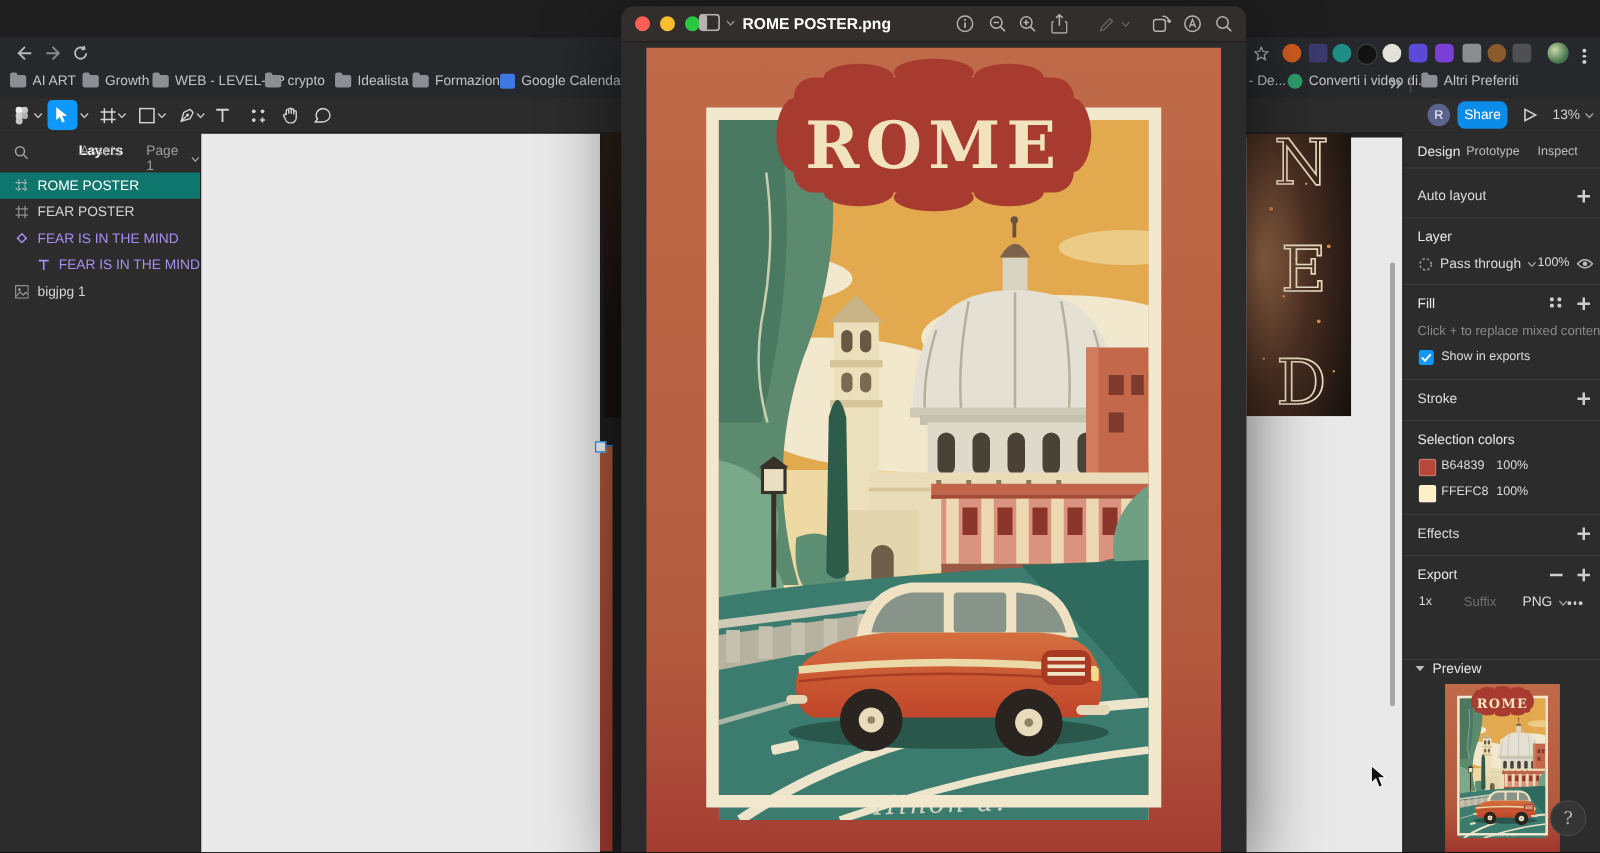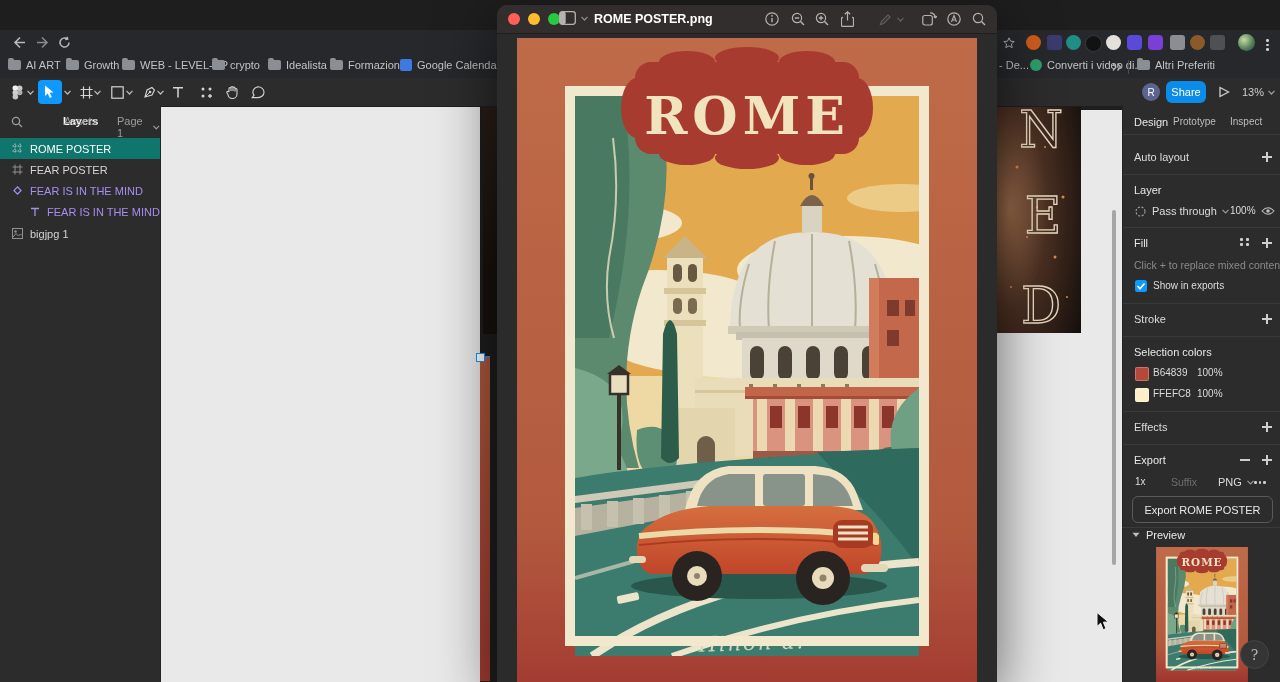--- a/index.html
+++ b/index.html
@@ -583,23 +583,20 @@
       <svg width="7" height="5" viewBox="0 0 7 5">
           <path d="M0.5,0.8 L3.5,4 L6.5,0.8" stroke="#9d9d9d" stroke-width="1.1" fill="none"></path>
         </svg>
     </div>
     <span class="dots3" style="left:131px;top:375px;">
         <i></i>
         <i></i>
         <i></i>
       </span>
   </div>
-  <div class="export-btn">
-      <span>Export ROME POSTER</span>
-    </div>
   <div class="abs" style="left:1122px;top:527px;width:158px;height:1px;background:#3a3a3a;"></div>
   <div class="abs row" style="left:1132px;top:529px;gap:6px;z-index:30;">
     <svg width="8" height="6" viewBox="0 0 8 6">
         <path d="M0.5,0.8 L4,5 L7.5,0.8 Z" fill="#bdbdbd"></path>
       </svg>
     <span style="font-size:11px;color:#e8e8e8;">Preview</span>
   </div>
   <svg class="abs" style="left:1156px;top:547px;z-index:30;" width="92" height="135">
       <use href="#poster-art"></use>
     </svg>

